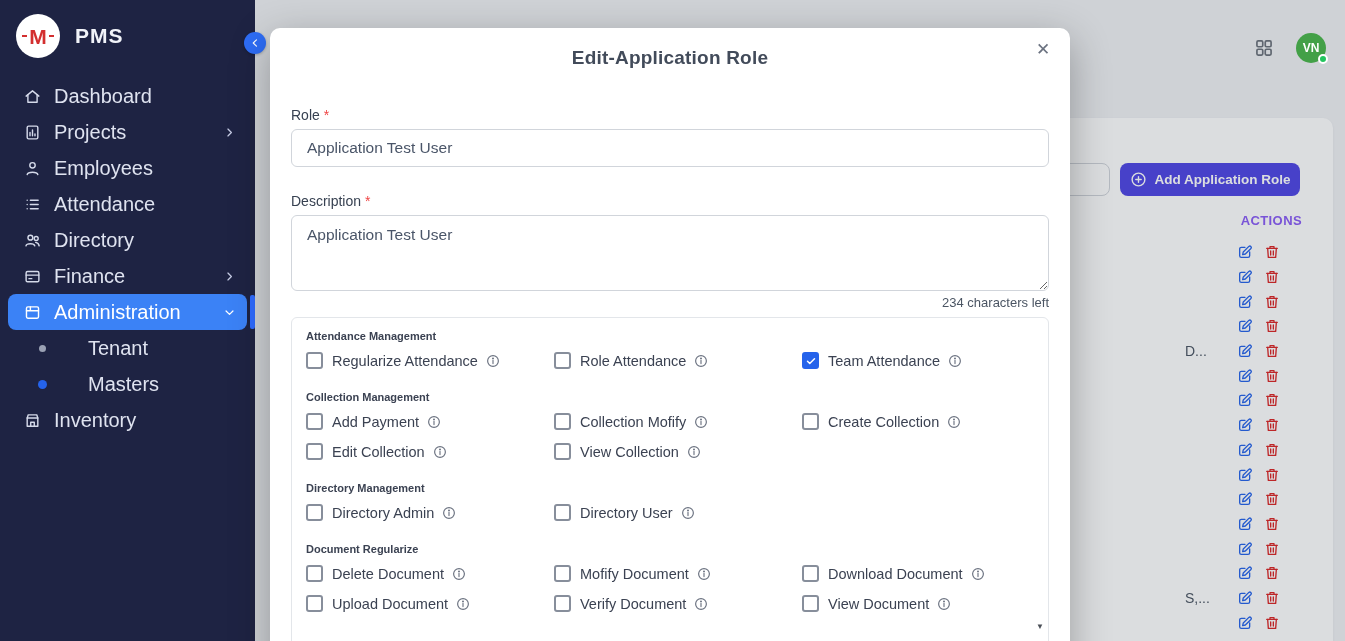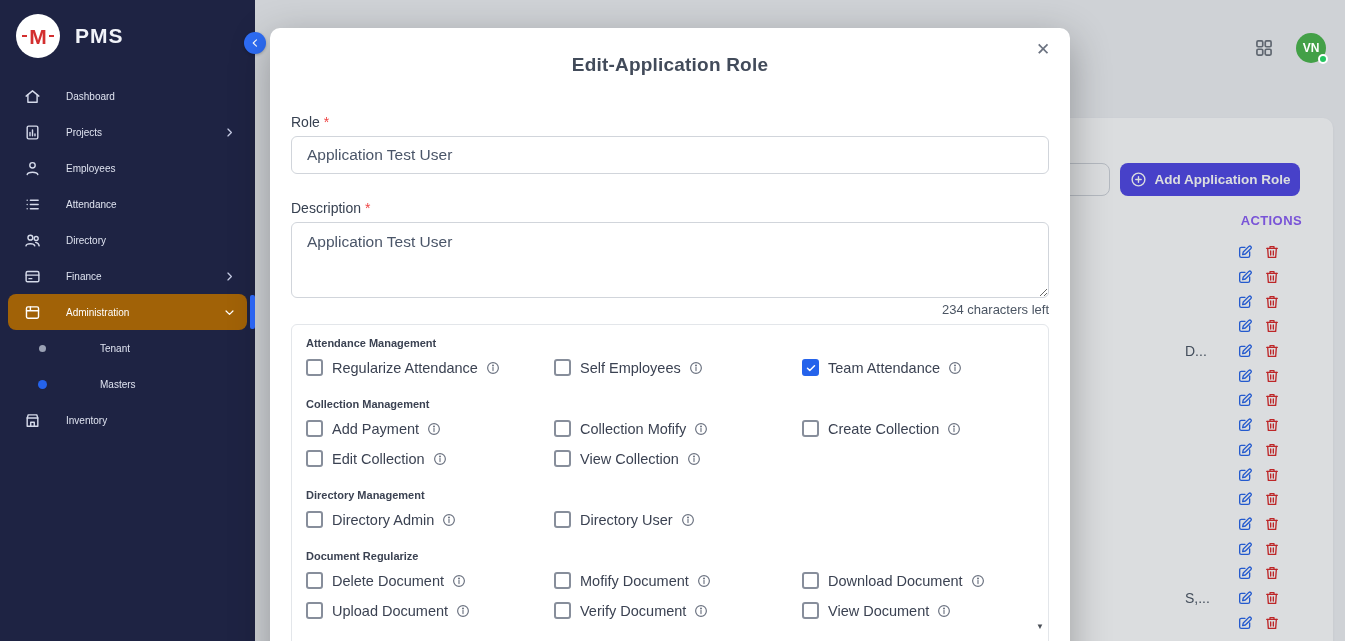--- a/index.html
+++ b/index.html
@@ -11,25 +11,25 @@
   svg { display: block; width: 100%; height: 100%; }
 
   
   .sidebar { position: fixed; left: 0; top: 0; width: 255px; height: 100%; background: #1e2343; z-index: 10; }
   .logo-row { display: flex; align-items: center; gap: 15px; padding: 14px 16px 12px; }
   .logo-circle { width: 44px; height: 44px; border-radius: 50%; background: #fff; display: flex; align-items: center; justify-content: center; gap: 2px; }
   .ldash { width: 5px; height: 2px; background: #d32f2f; display: block; }
   .logo-m { color: #d32f2f; font-weight: 700; font-size: 21px; line-height: 1; }
   .logo-text { color: #f1f3f9; font-size: 21px; font-weight: 700; letter-spacing: 1px; }
   #sidebar-nav { margin-top: 8px; }
-  .nav-item { position: relative; display: flex; align-items: center; height: 36px; margin: 0 8px; padding: 0 10px 0 16px; border-radius: 8px; color: #dfe3f0; font-size: 10px; cursor: pointer; gap: 12px; }
+  .nav-item { position: relative; display: flex; align-items: center; height: 36px; margin: 0 8px; padding: 0 10px 0 16px; border-radius: 8px; color: #dfe3f0; font-size: 20px; cursor: pointer; }
   .nav-icon { width: 17px; height: 17px; margin-right: 13px; flex: none; color: #d5daea; }
   .nav-label { flex: 1; white-space: nowrap; }
   .chev { width: 15px; height: 15px; color: #c6cce4; flex: none; }
-  .nav-item.active { background: #a16207; color: #fff; }
+  .nav-item.active { background: #3b82f6; color: #fff; }
   .nav-item.active .nav-icon, .nav-item.active .chev { color: #fff; }
   .active-bar { position: absolute; right: -8px; top: 1px; bottom: 1px; width: 5px; background: #2f6bff; border-radius: 2px; }
   .dot { border-radius: 50%; flex: none; }
   .dot.gray { width: 7px; height: 7px; background: #9aa1b4; margin-left: 15px; margin-right: 42px; }
   .dot.blue { width: 9px; height: 9px; background: #2563eb; margin-left: 14px; margin-right: 41px; }
 
   
   .main { position: fixed; left: 255px; top: 0; right: 0; bottom: 0; background: #f1f2f5; z-index: 1; }
   .card { position: absolute; left: 30px; top: 118px; right: 12px; height: 1400px; background: #fff; border-radius: 10px; box-shadow: 0 1px 3px rgba(0,0,0,.06); }
   .search-box { position: absolute; left: 742px; top: 163px; width: 113px; height: 33px; border: 1px solid #d1d5db; border-radius: 8px; background: #fff; padding: 0 10px; font-size: 14px; color: #374151; outline: none; font-family: inherit; }
@@ -47,21 +47,21 @@
   
   .overlay { position: fixed; left: 255px; top: 0; right: 0; bottom: 0; background: rgba(31,41,55,.16); z-index: 50; }
   .collapse-btn { position: fixed; left: 244px; top: 32px; width: 22px; height: 22px; border-radius: 50%; background: #2e6df6; border: none; z-index: 60; display: flex; align-items: center; justify-content: center; color: #fff; cursor: pointer; box-shadow: 0 1px 3px rgba(0,0,0,.25); }
   .collapse-btn .ic { width: 14px; height: 14px; }
   .grid-icon { position: fixed; left: 1254px; top: 38px; width: 20px; height: 20px; color: #5f6670; cursor: pointer; z-index: 60; }
   .avatar { position: fixed; left: 1296px; top: 33px; width: 30px; height: 30px; border-radius: 50%; background: #43a047; color: #fff; font-size: 12px; font-weight: 700; display: flex; align-items: center; justify-content: center; cursor: pointer; z-index: 60; }
   .status-dot { position: absolute; right: -2px; bottom: -1px; width: 10px; height: 10px; border-radius: 50%; background: #22c55e; border: 2px solid #fff; }
 
   
   .modal { position: fixed; left: 270px; top: 28px; width: 800px; height: 720px; background: #fff; border-radius: 10px; box-shadow: 0 12px 40px rgba(0,0,0,.3); z-index: 100; }
-  .modal-title { text-align: center; padding-top: 26px; font-size: 19px; font-weight: 700; color: #424b5a; letter-spacing: .2px; }
+  .modal-title { text-align: center; padding-top: 19px; font-size: 19px; font-weight: 700; color: #424b5a; letter-spacing: .2px; }
   .modal-close { position: absolute; top: 8px; right: 14px; width: 26px; height: 26px; background: none; border: none; font-size: 17px; color: #6b7280; cursor: pointer; font-family: inherit; }
   .modal-body { padding: 12px 21px 0; }
   .field-label { font-size: 14px; color: #374151; margin: 26px 0 6px; }
   .req { color: #ef4444; margin-left: 4px; }
   .text-input { width: 100%; height: 38px; border: 1px solid #d1d5db; border-radius: 6px; padding: 0 15px; font-size: 15.5px; color: #4a5568; font-family: inherit; outline: none; background: #fff; }
   .text-area { width: 100%; height: 76px; border: 1px solid #d1d5db; border-radius: 6px; padding: 9px 15px; font-size: 15.5px; color: #4a5568; font-family: inherit; line-height: 1.35; resize: vertical; outline: none; display: block; }
   .chars-left { text-align: right; font-size: 13px; color: #4b5563; margin: 4px 0 7px; }
   .perm-box { border: 1px solid #e3e6ea; border-radius: 6px; height: 430px; overflow-y: scroll; padding: 12px 6px 12px 14px; }
   .perm-box::-webkit-scrollbar { width: 11px; }
   .perm-box::-webkit-scrollbar-track { background: #f3f4f6; }
@@ -543,21 +543,21 @@
               <span class="info">
                 <svg viewBox="0 0 24 24" fill="none" stroke="currentColor" stroke-width="2" stroke-linecap="round" stroke-linejoin="round">
                   <circle cx="12" cy="12" r="9.2"></circle>
                   <path d="M12 11.2v5.2"></path>
                   <circle cx="12" cy="7.6" r=".7" fill="currentColor"></circle>
                 </svg>
               </span>
             </label>
             <label class="perm-item">
               <span class="cb"></span>
-              <span>Self Employees</span>
+              <span>Role Attendance</span>
               <span class="info">
                 <svg viewBox="0 0 24 24" fill="none" stroke="currentColor" stroke-width="2" stroke-linecap="round" stroke-linejoin="round">
                   <circle cx="12" cy="12" r="9.2"></circle>
                   <path d="M12 11.2v5.2"></path>
                   <circle cx="12" cy="7.6" r=".7" fill="currentColor"></circle>
                 </svg>
               </span>
             </label>
             <label class="perm-item">
               <span class="cb checked">

